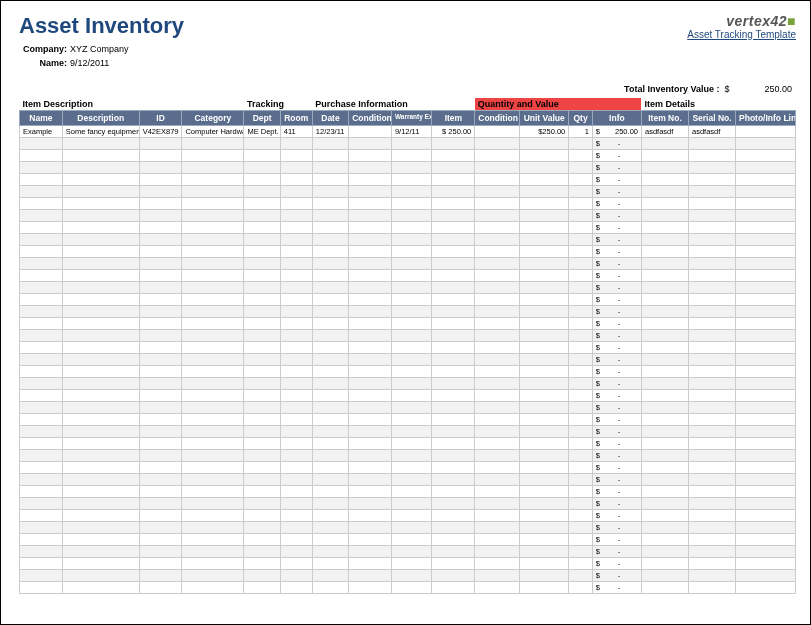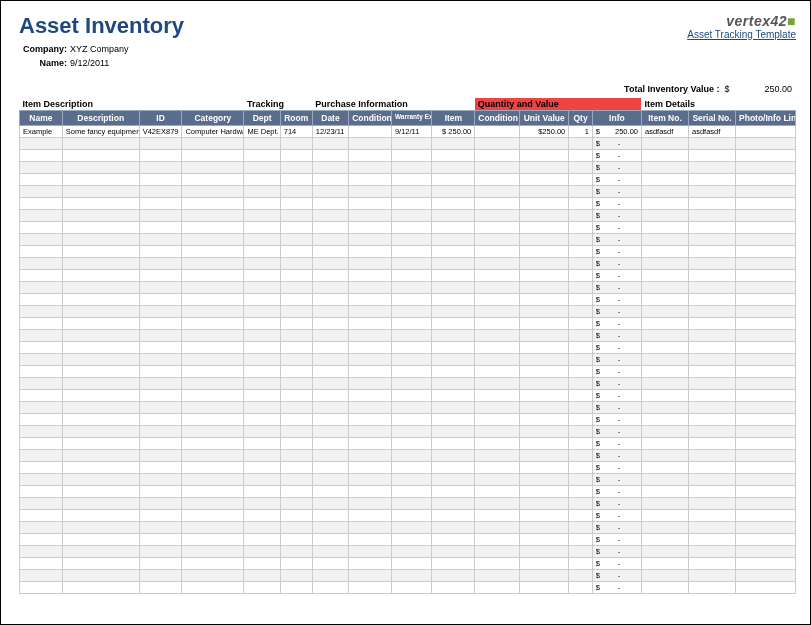--- a/index.html
+++ b/index.html
@@ -150,21 +150,21 @@
         <th>Photo/Info Link</th>
       </tr>
     </thead>
     <tbody id="tbody">
         <tr>
           <td>Example</td>
           <td>Some fancy equipment</td>
           <td>V42EX879</td>
           <td>Computer Hardware</td>
           <td>ME Dept.</td>
-          <td>714</td>
+          <td>411</td>
           <td>12/23/11</td>
           <td></td>
           <td>9/12/11</td>
           <td class="num">$   250.00</td>
           <td></td>
           <td class="num">$250.00</td>
           <td class="num">1</td>
           <td class="num"><span style="float:left">$</span>250.00</td>
           <td>asdfasdf</td>
           <td>asdfasdf</td>

